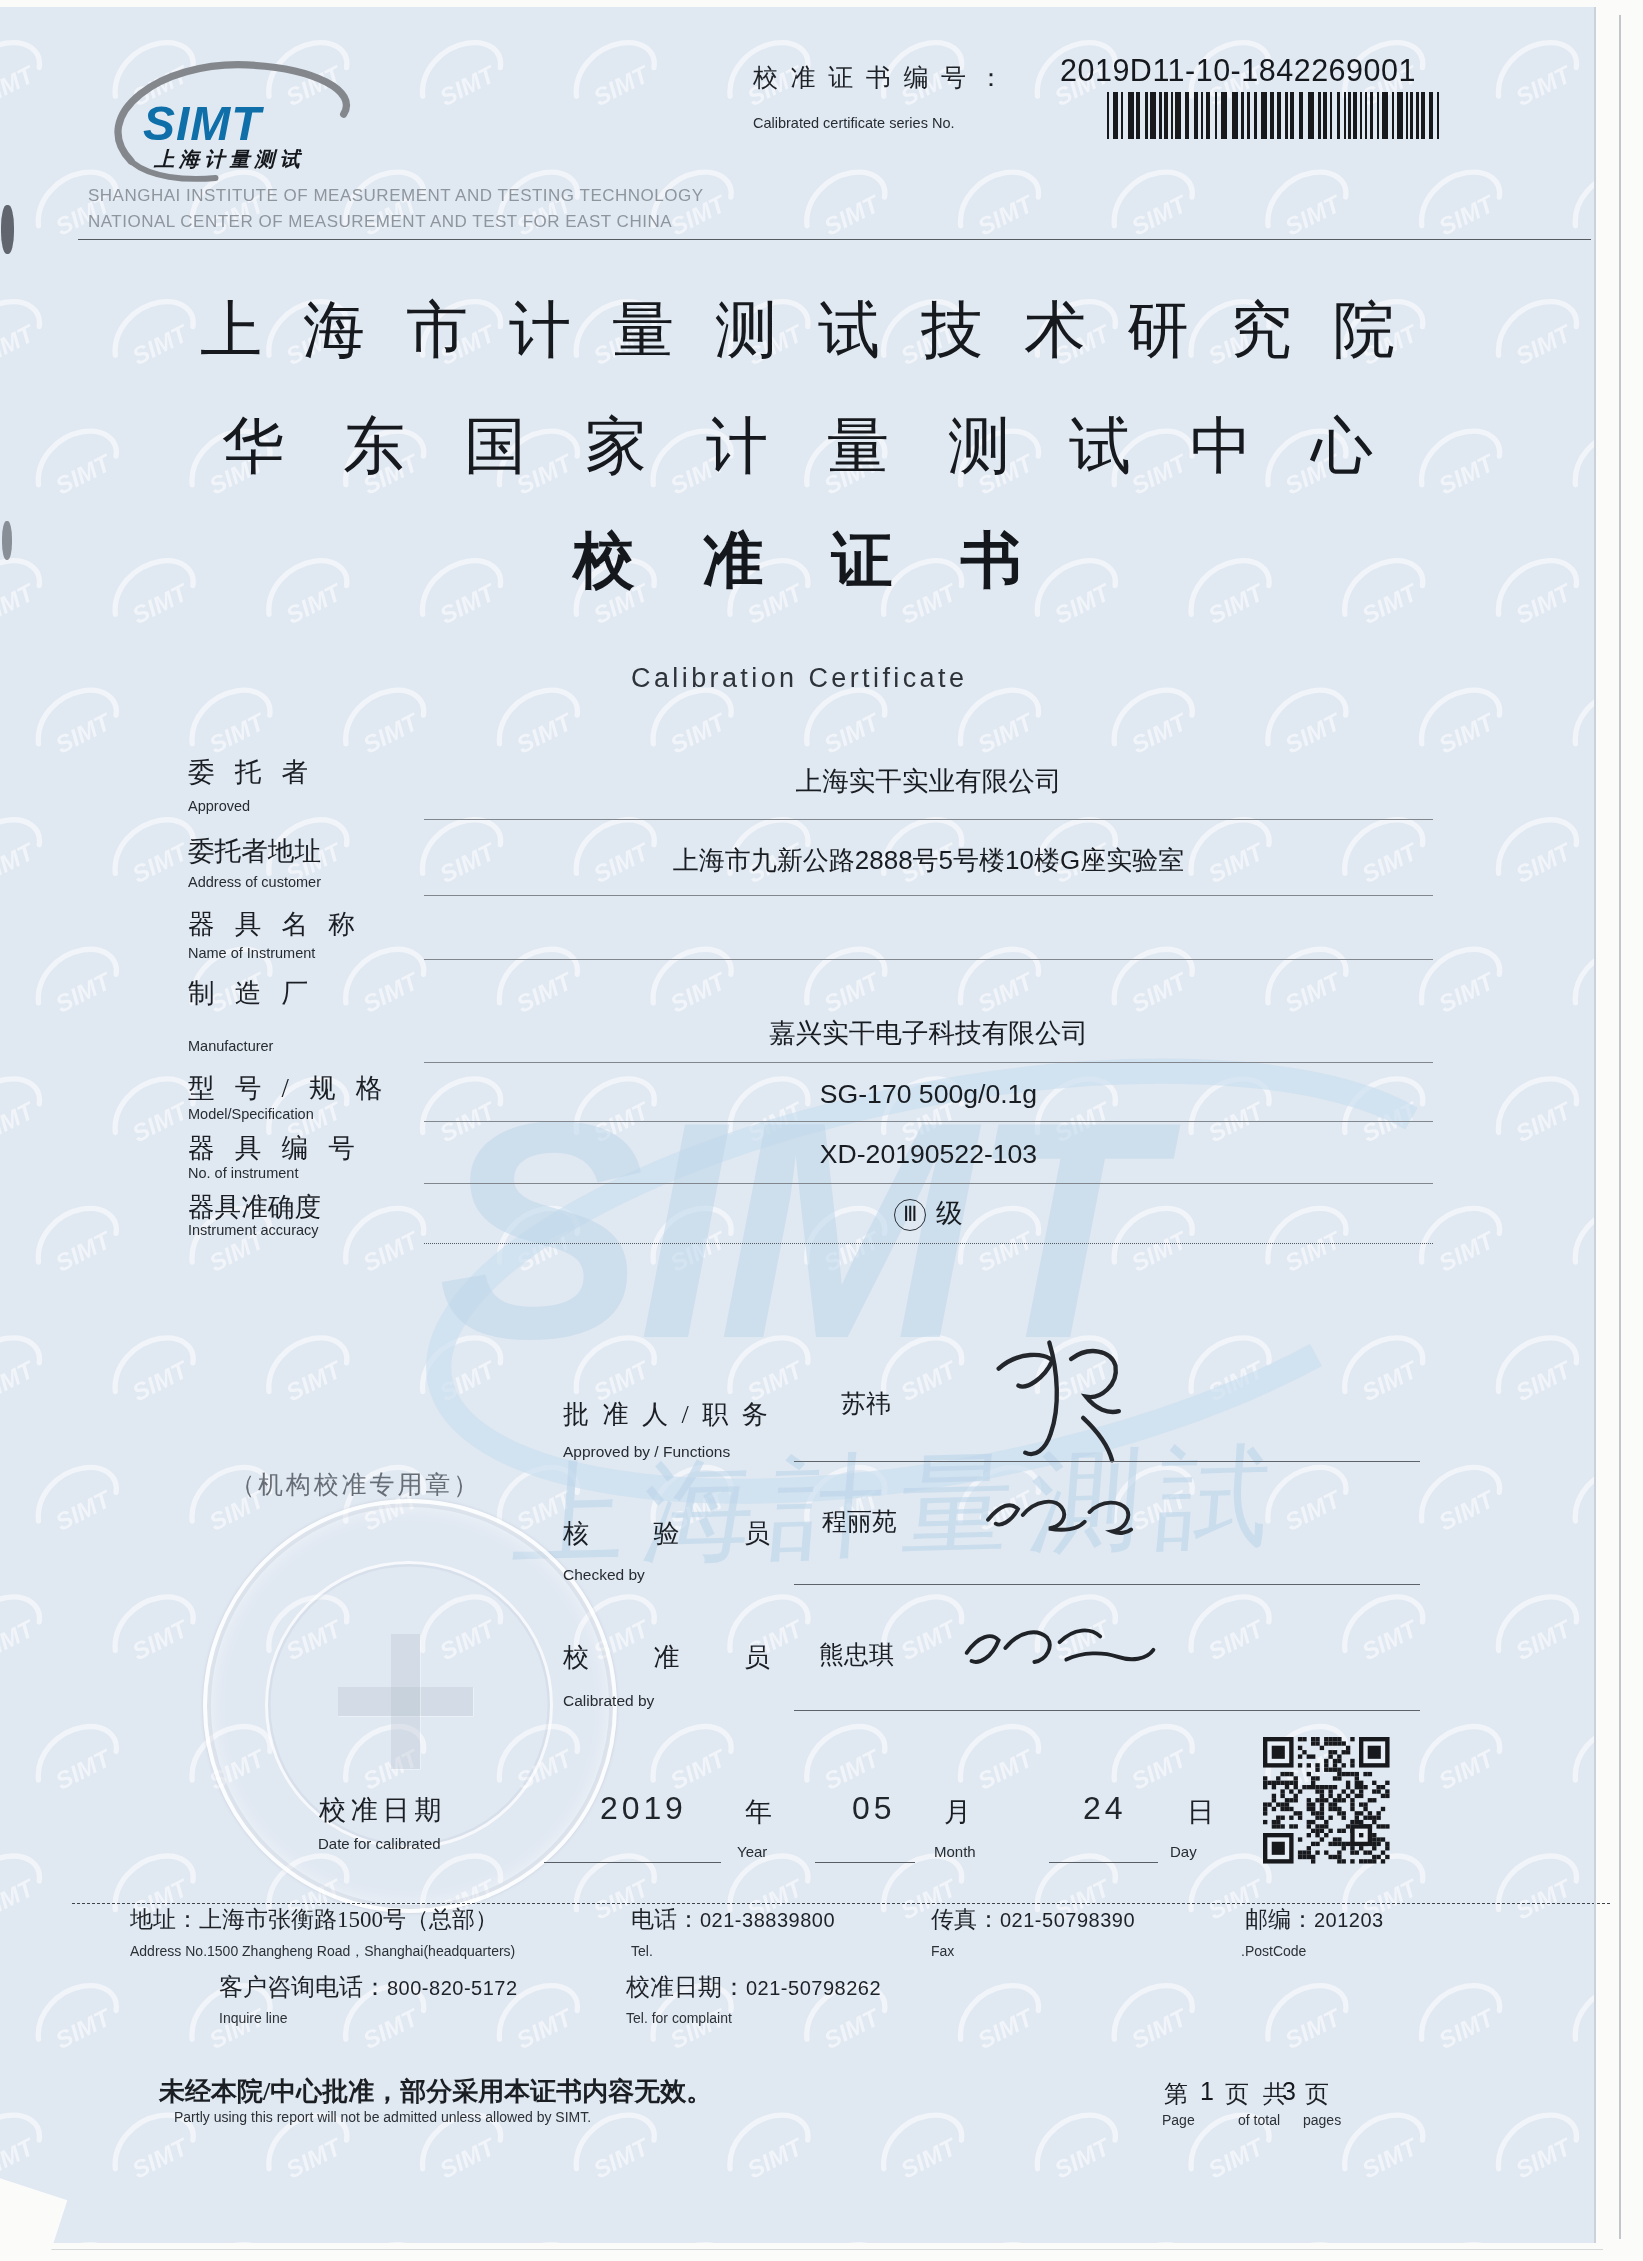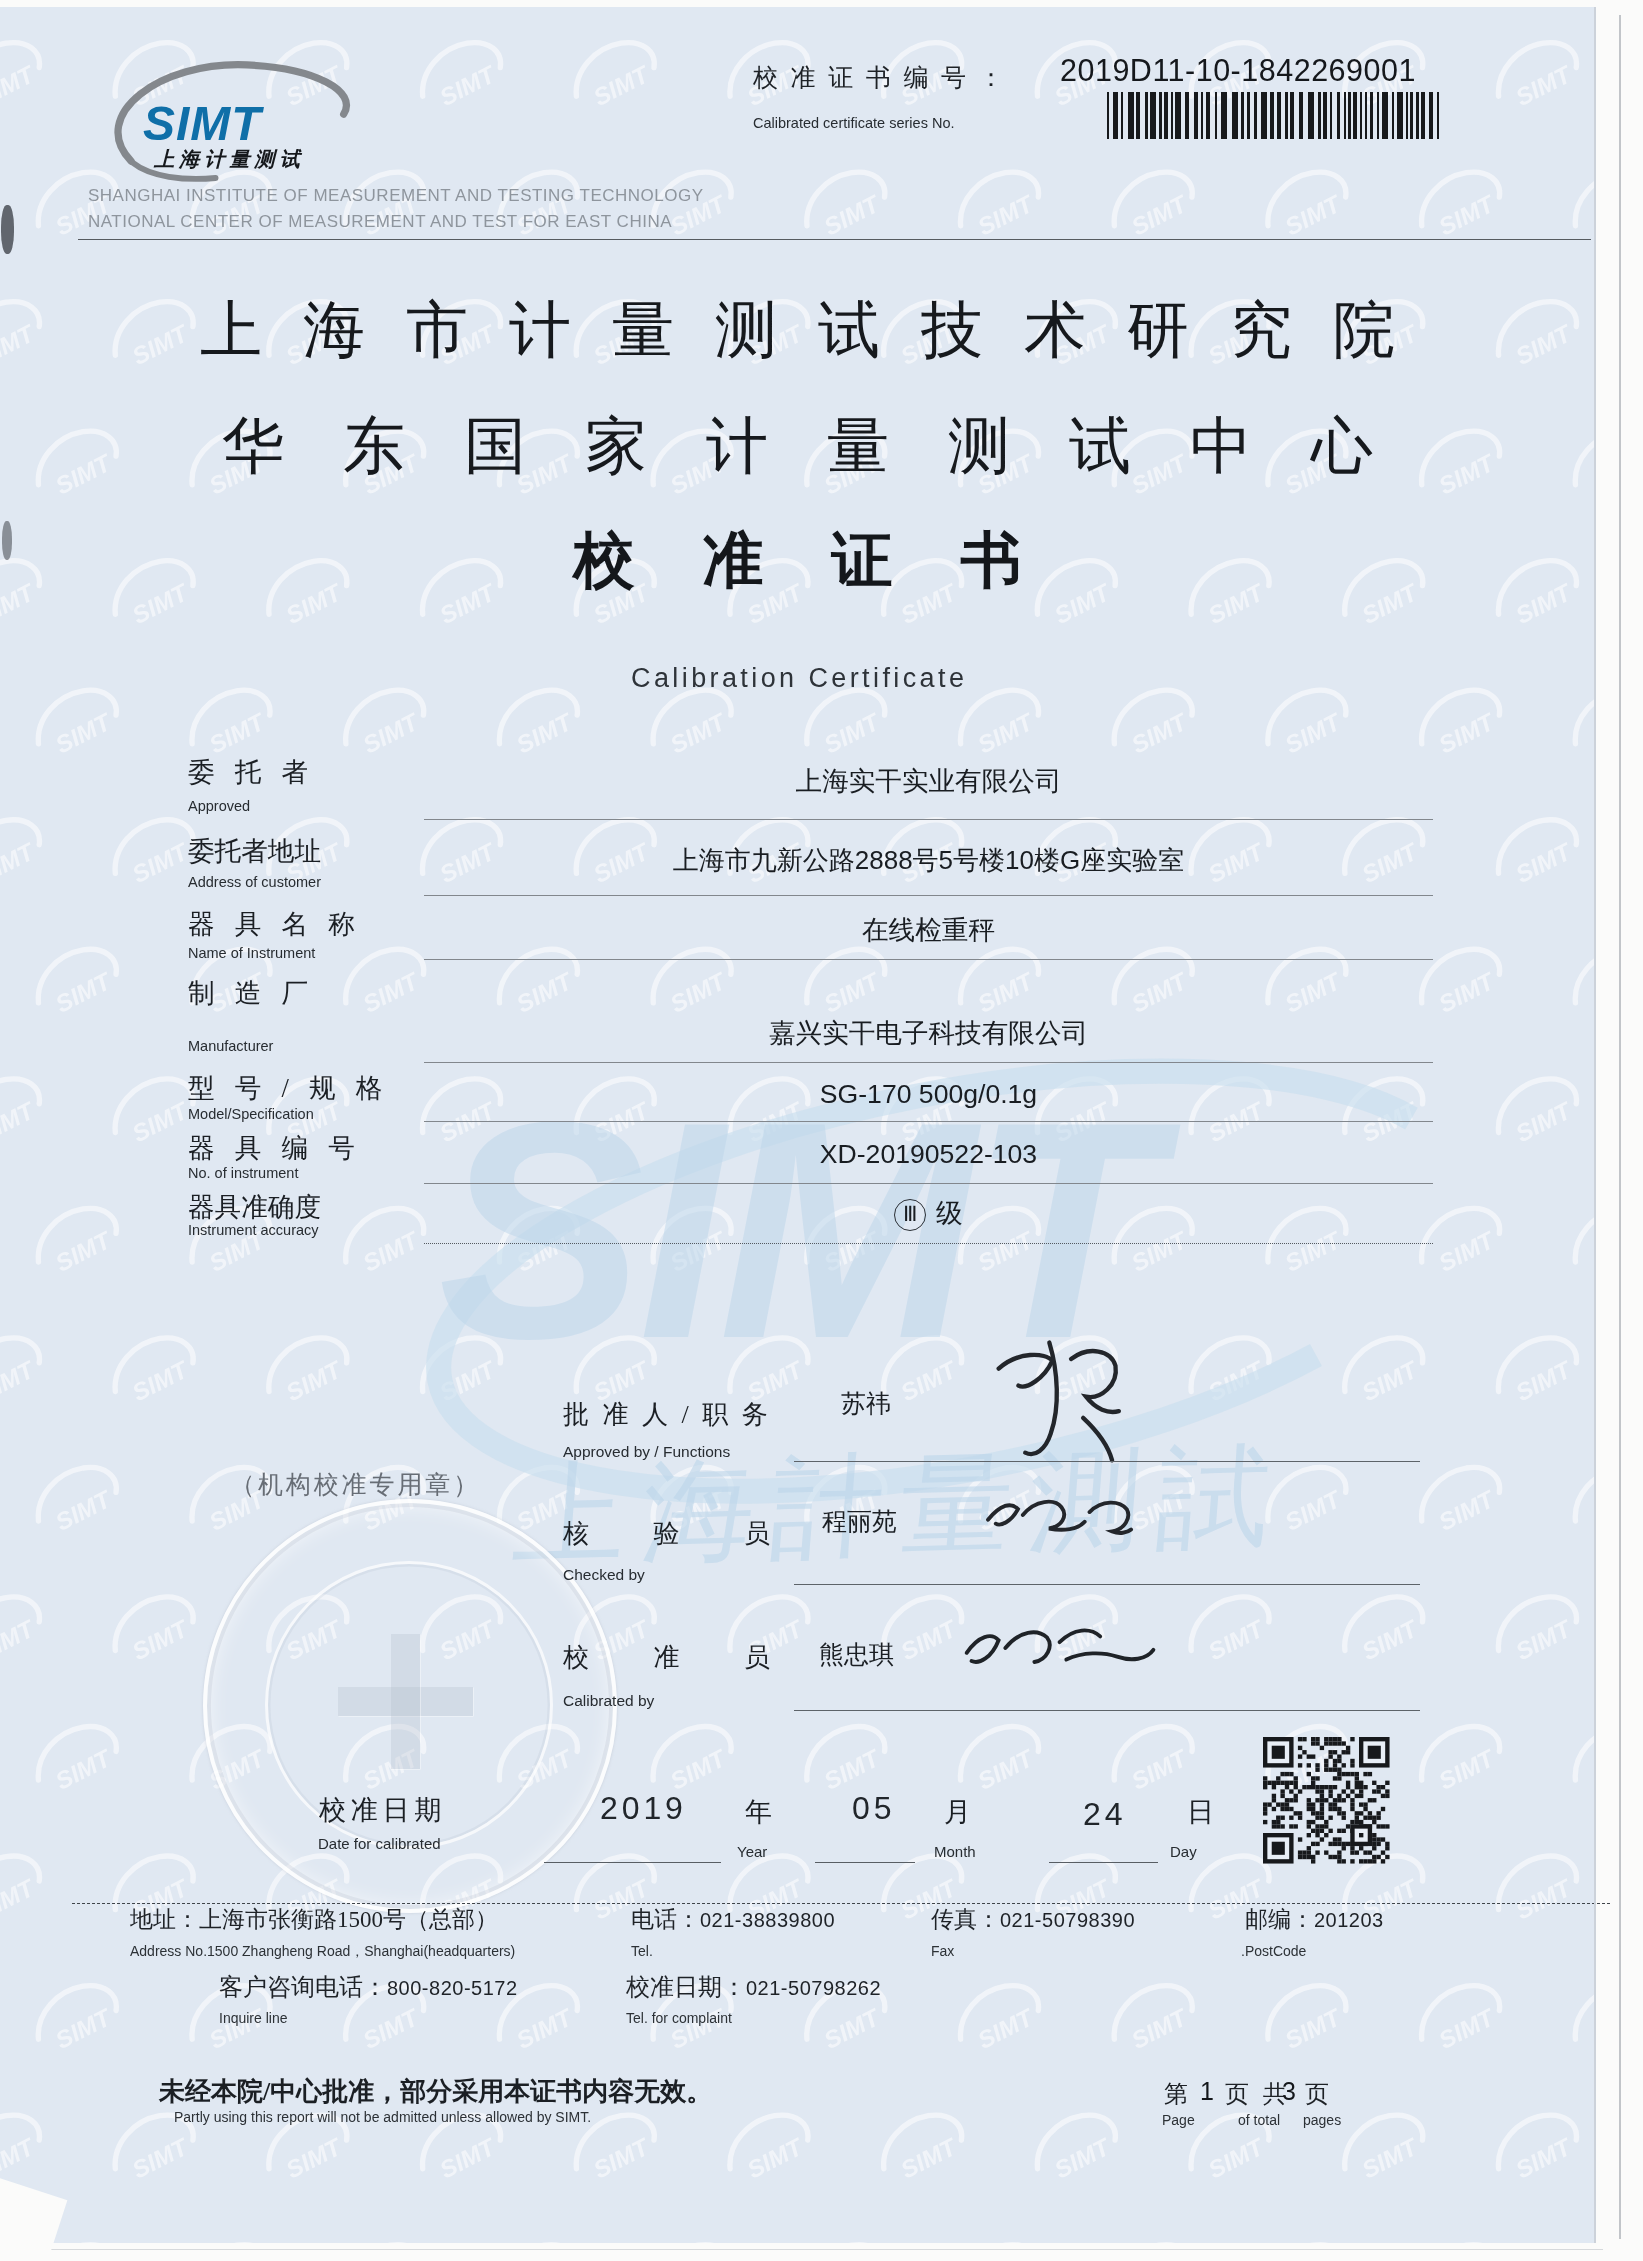--- a/index.html
+++ b/index.html
@@ -1057,21 +1057,20 @@
   <div class="abs val" style="top:763px;">上海实干实业有限公司</div>
   <div class="abs fline" style="top:819px;"></div>
 
   <div class="abs lbl" style="left:188px;top:833px;">委托者地址</div>
   <div class="abs sub" style="left:188px;top:874px;">Address of customer</div>
   <div class="abs val" style="top:843px;font-size:26px;">上海市九新公路2888号5号楼10楼G座实验室</div>
   <div class="abs fline" style="top:895px;"></div>
 
   <div class="abs lbl" style="left:188px;top:906px;">器 具 名 称</div>
   <div class="abs sub" style="left:188px;top:945px;">Name of Instrument</div>
-  <div class="abs val" style="top:912px;">在线检重秤</div>
   <div class="abs fline" style="top:959px;"></div>
 
   <div class="abs lbl" style="left:188px;top:975px;">制 造 厂</div>
   <div class="abs sub" style="left:188px;top:1038px;">Manufacturer</div>
   <div class="abs val" style="top:1015px;">嘉兴实干电子科技有限公司</div>
   <div class="abs fline" style="top:1062px;"></div>
 
   <div class="abs lbl" style="left:188px;top:1070px;">型 号 / 规 格</div>
   <div class="abs sub" style="left:188px;top:1106px;">Model/Specification</div>
   <div class="abs val" style="top:1079px;">SG-170 500g/0.1g</div>
@@ -1128,21 +1127,21 @@
   <div class="abs sline" style="top:1710px;"></div>
 
   <div class="abs ser" style="left:230px;top:1468px;font-size:25px;color:#676d75;letter-spacing:2.9px;">（机构校准专用章）</div>
 
   <div class="abs ser" style="left:319px;top:1792px;font-size:27px;color:#1b1f24;letter-spacing:4.8px;">校准日期</div>
   <div class="abs den" style="left:318px;top:1835px;">Date for calibrated</div>
   <div class="abs dnum" style="left:600px;top:1790px;">2019</div>
   <div class="abs dunit" style="left:745px;top:1794px;">年</div>
   <div class="abs dnum" style="left:852px;top:1790px;">05</div>
   <div class="abs dunit" style="left:944px;top:1794px;">月</div>
-  <div class="abs dnum" style="left:1083px;top:1790px;margin-top:6px;">24</div>
+  <div class="abs dnum" style="left:1083px;top:1790px;">24</div>
   <div class="abs dunit" style="left:1187px;top:1794px;">日</div>
   <div class="abs den" style="left:737px;top:1843px;">Year</div>
   <div class="abs den" style="left:934px;top:1843px;">Month</div>
   <div class="abs den" style="left:1170px;top:1843px;">Day</div>
   <div class="abs dline" style="left:544px;top:1862px;width:177px;"></div>
   <div class="abs dline" style="left:815px;top:1862px;width:100px;"></div>
   <div class="abs dline" style="left:1049px;top:1862px;width:109px;"></div>
 
   <svg id="qr" class="abs" style="left:1263px;top:1737px;" width="128" height="128" viewBox="0 0 264 264">
       <rect x="72" y="0" width="9" height="9" fill="#17191c"></rect>

